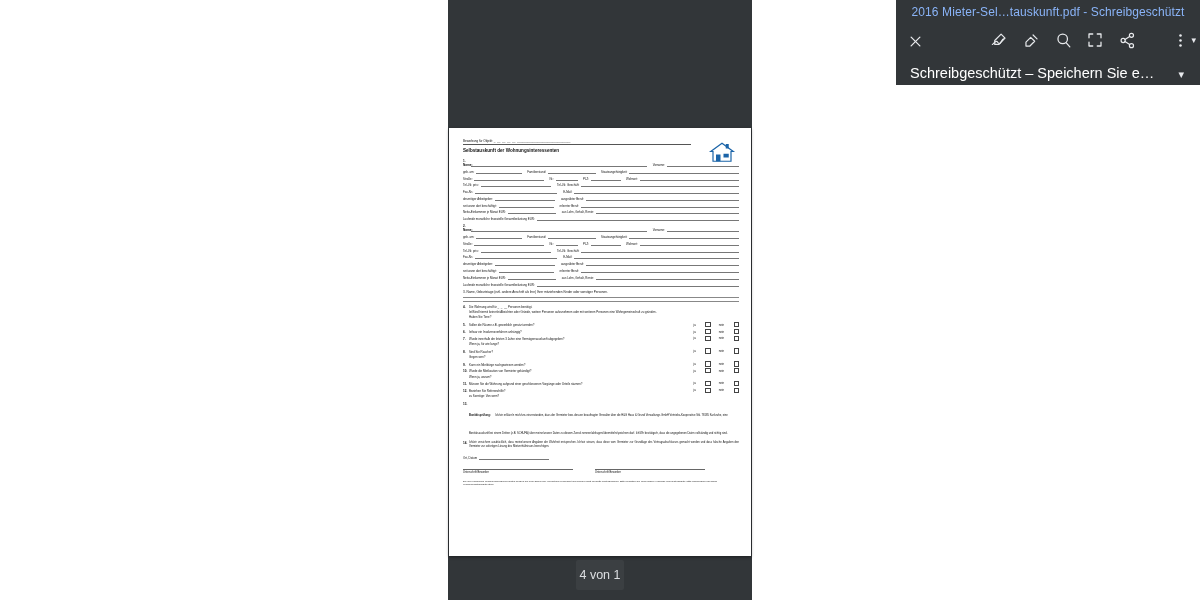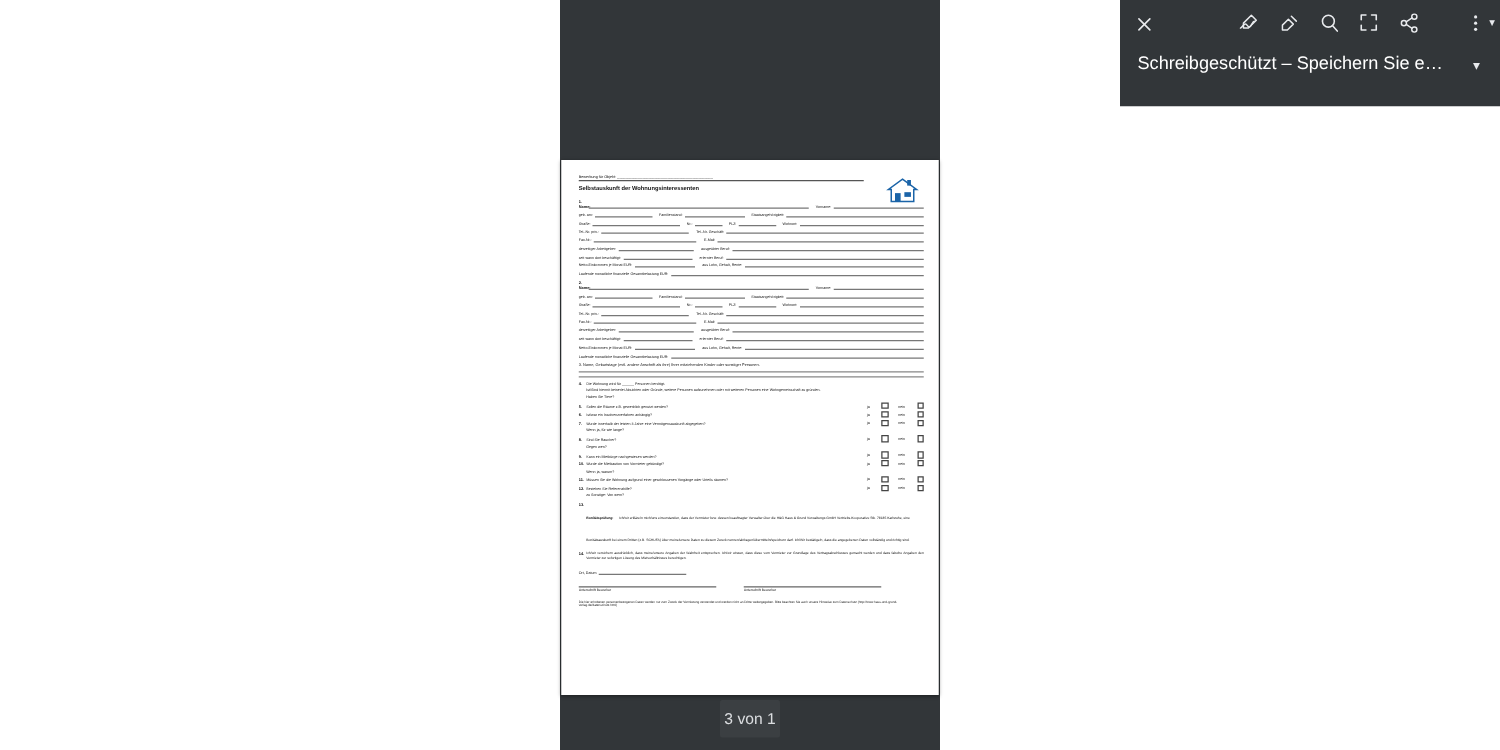--- a/index.html
+++ b/index.html
@@ -238,20 +238,23 @@
 </style>
 </head>
 <body>
 
 <div class="screen">
 
   <div class="viewer">
 
     <div class="toolbar">
 
+      <div class="title-row">
+        <span class="doc-title">2016 Mieter-Sel…tauskunft.pdf - Schreibgeschützt</span>
+      </div>
 
       <div class="icon-row">
 
         <div class="icon-btn close-btn">
           <svg width="15" height="15" viewBox="0 0 24 24" fill="none" stroke="#e8eaed" stroke-width="2.1" stroke-linecap="round">
             <line x1="5" y1="5" x2="19" y2="19"></line>
               <line x1="19" y1="5" x2="5" y2="19"></line>
           </svg>
         </div>
 
@@ -581,15 +584,15 @@
       <div class="sig-row">
         <div class="sig">Unterschrift Bewerber</div>
         <div class="sig">Unterschrift Bewerber</div>
       </div>
 
       <div class="foot">Die hier erhobenen personenbezogenen Daten werden nur zum Zweck der Vermietung verwendet und werden nicht an Dritte weitergegeben. Bitte beachten Sie auch unsere Hinweise zum Datenschutz (http://www.haus-und-grund-verlag.de/datenschutz.html)</div>
 
     </div>
   </div>
 
-  <div class="page-indicator">3 von 1</div>
+  <div class="page-indicator">4 von 1</div>
 
 </div>
 
 </body></html>

